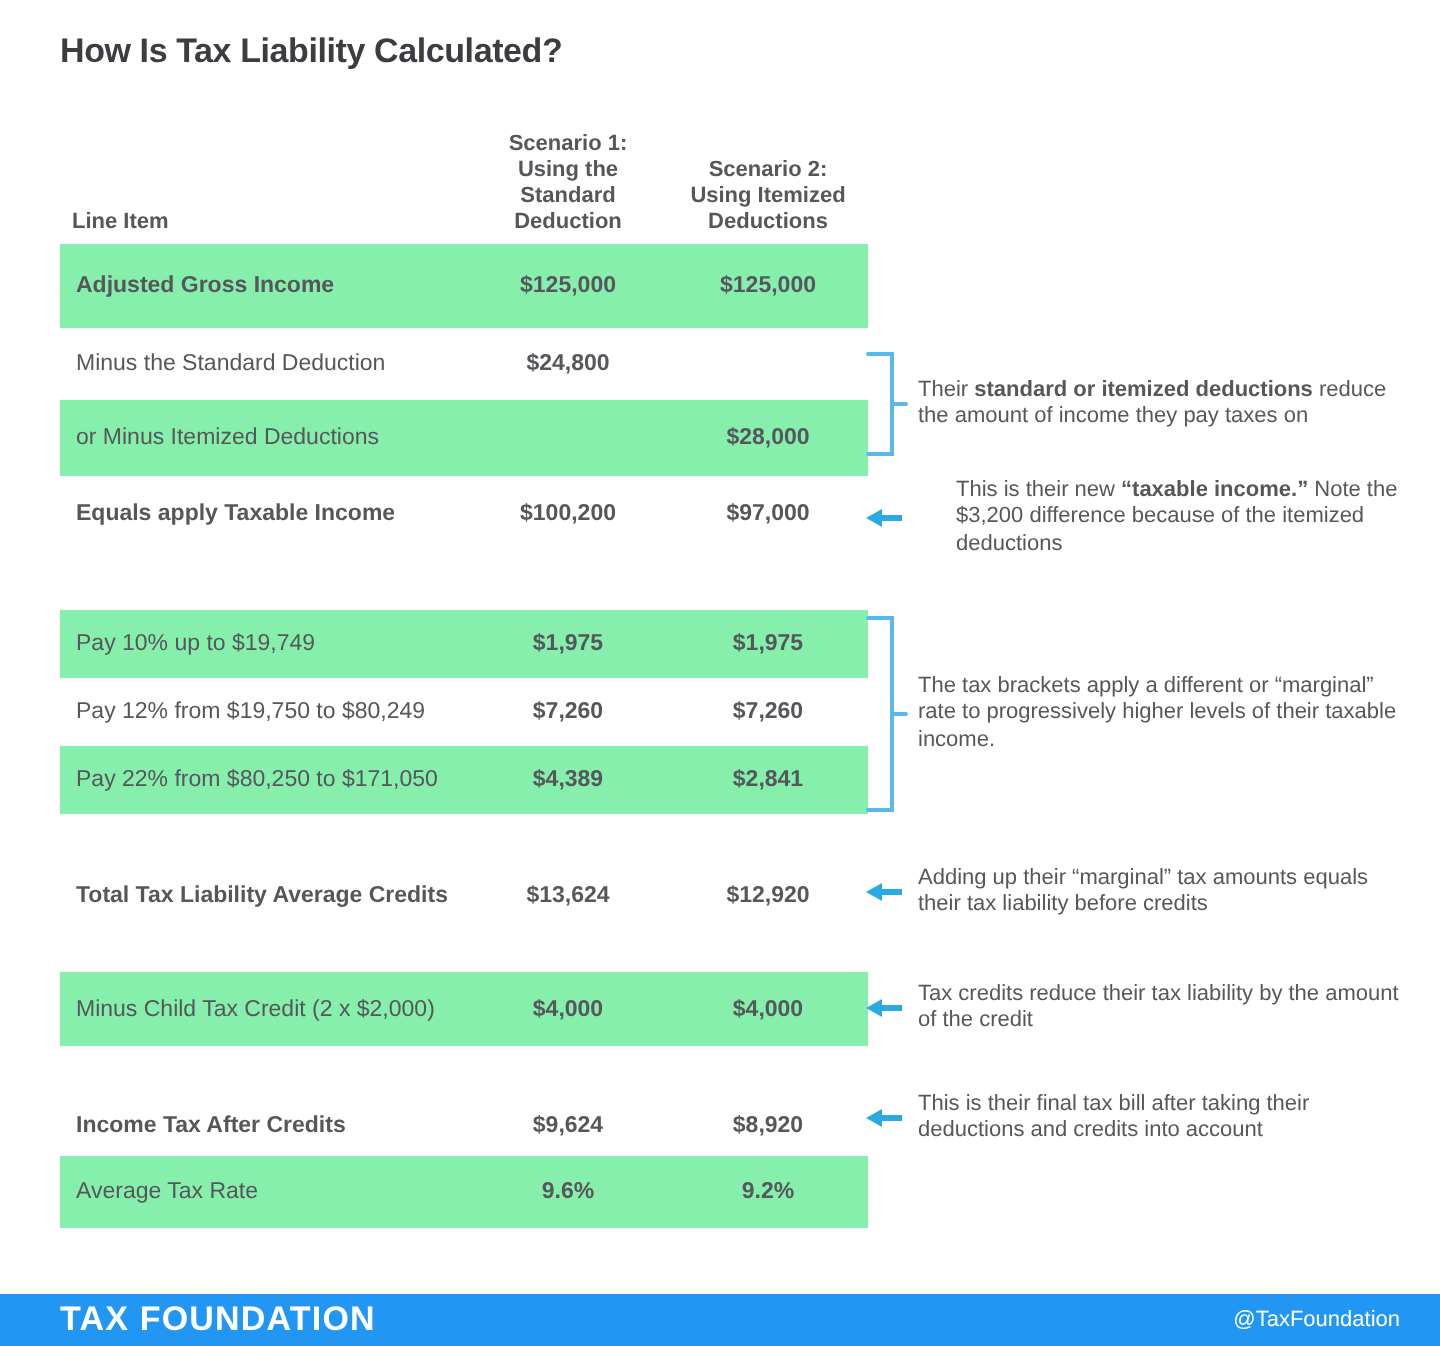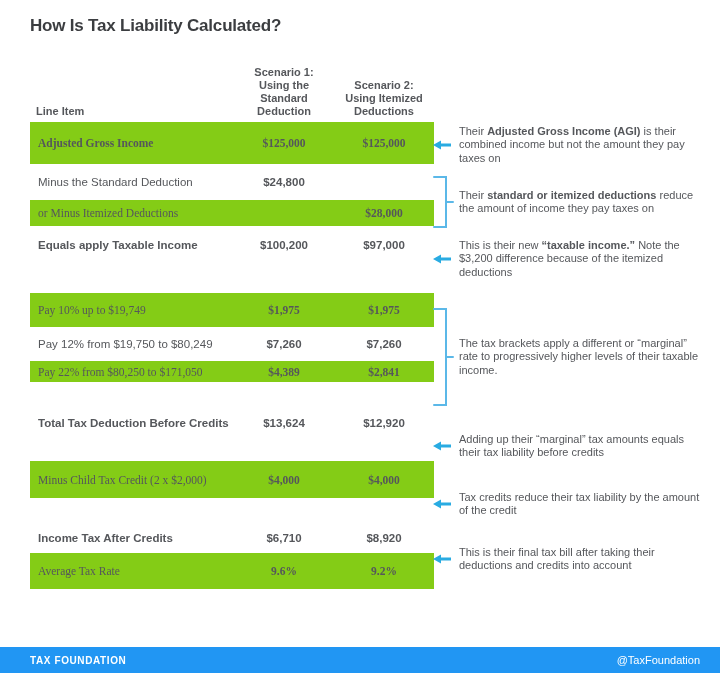--- a/index.html
+++ b/index.html
@@ -23,41 +23,41 @@
     display:flex; align-items:flex-end;
     height:58px; margin-bottom:4px;
   }
   .th { font-weight:bold; font-size:11px; color:#55575b; line-height:13px; }
   .th-lineitem { flex:1; text-align:left; padding-left:6px; }
   .th-col { width:100px; text-align:center; white-space:pre-line; }
   .row {
     display:flex; align-items:center;
     font-size:11.5px;
   }
-  .row.blue { background:#84cc16;font-family:Liberation Serif, serif; }
+  .row.blue { background:#86efac; }
   .row .label { flex:1; padding-left:8px; }
   .row .label.bold { font-weight:bold; }
   .row .val { width:100px; text-align:center; font-weight:bold; }
   .gap { width:100%; }
   
   .ann {
     position:absolute; left:433px; width:272px;
     display:flex; align-items:center;
   }
   .ann .icon-wrap { width:26px; flex:none; display:flex; justify-content:flex-start; }
   .ann .txt { font-size:11px; line-height:13.5px; color:#55575b; }
   .ann .b { font-weight:bold; }
   
   .footer {
     position:absolute; left:0; bottom:0; width:720px; height:26px;
     background:#2196f3; color:#ffffff;
     display:flex; align-items:center; justify-content:space-between;
     padding:0 20px 0 30px;
   }
-  .footer .brand { font-size:10px; font-weight:bold; letter-spacing:0.6px; }
+  .footer .brand { font-size:17px; font-weight:bold; letter-spacing:0.6px; }
   .footer .handle { font-size:11px; }
 </style>
 </head>
 <body>
 
 <div class="canvas">
 
   <div class="title">How Is Tax Liability Calculated?</div>
 
   <div class="table">
@@ -75,21 +75,21 @@
     <div class="row blue" style="height:42px">
       <div class="label bold">Adjusted Gross Income</div>
       <div class="val">$125,000</div>
       <div class="val">$125,000</div>
     </div>
     <div class="row" style="height:36px">
       <div class="label">Minus the Standard Deduction</div>
       <div class="val">$24,800</div>
       <div class="val"></div>
     </div>
-    <div class="row blue" style="height:26px">
+    <div class="row blue" style="height:38px">
       <div class="label">or Minus Itemized Deductions</div>
       <div class="val"></div>
       <div class="val">$28,000</div>
     </div>
     <div class="row" style="height:38px">
       <div class="label bold">Equals apply Taxable Income</div>
       <div class="val">$100,200</div>
       <div class="val">$97,000</div>
     </div>
 
@@ -98,75 +98,67 @@
     <div class="row blue" style="height:34px">
       <div class="label">Pay 10% up to $19,749</div>
       <div class="val">$1,975</div>
       <div class="val">$1,975</div>
     </div>
     <div class="row" style="height:34px">
       <div class="label">Pay 12% from $19,750 to $80,249</div>
       <div class="val">$7,260</div>
       <div class="val">$7,260</div>
     </div>
-    <div class="row blue" style="height:21px">
+    <div class="row blue" style="height:34px">
       <div class="label">Pay 22% from $80,250 to $171,050</div>
       <div class="val">$4,389</div>
       <div class="val">$2,841</div>
     </div>
 
     <div class="gap" style="height:26px"></div>
 
     <div class="row" style="height:30px">
-      <div class="label bold">Total Tax Deduction Before Credits</div>
+      <div class="label bold">Total Tax Liability Average Credits</div>
       <div class="val">$13,624</div>
       <div class="val">$12,920</div>
     </div>
 
     <div class="gap" style="height:23px"></div>
 
     <div class="row blue" style="height:37px">
       <div class="label">Minus Child Tax Credit (2 x $2,000)</div>
       <div class="val">$4,000</div>
       <div class="val">$4,000</div>
     </div>
 
     <div class="gap" style="height:24px"></div>
 
     <div class="row" style="height:31px">
       <div class="label bold">Income Tax After Credits</div>
-      <div class="val">$6,710</div>
+      <div class="val">$9,624</div>
       <div class="val">$8,920</div>
     </div>
     <div class="row blue" style="height:36px">
       <div class="label">Average Tax Rate</div>
       <div class="val">9.6%</div>
       <div class="val">9.2%</div>
     </div>
   </div>
 
-  <div class="ann" style="top:124px; min-height:42px;">
-    <span class="icon-wrap">
-      <svg width="18" height="10" viewBox="0 0 18 10">
-          <path d="M0,5 L8,0.5 L8,3.5 L18,3.5 L18,6.5 L8,6.5 L8,9.5 Z" fill="#29abe2"></path>
-        </svg>
-    </span>
-    <span class="txt"><span>Their </span><span class="b">Adjusted Gross Income (AGI)</span><span> is their combined income but not the amount they pay taxes on</span></span>
-  </div>
 
   <div class="ann" style="top:176px; min-height:52px;">
     <span class="icon-wrap">
       <svg width="21" height="52" viewBox="0 0 21 52">
           <path d="M1,1 H13 V51 H1 M13,26 H20" fill="none" stroke="#5bb8e8" stroke-width="2" stroke-linecap="round"></path>
         </svg>
     </span>
     <span class="txt"><span>Their </span><span class="b">standard or itemized deductions</span><span> reduce the amount of income they pay taxes on</span></span>
   </div>
 
-  <div class="ann" style="top:238px; min-height:42px;">
+  <div class="ann" style="top:238px; min-height:42px;gap:19px;">
     <span class="icon-wrap">
       <svg width="18" height="10" viewBox="0 0 18 10">
           <path d="M0,5 L8,0.5 L8,3.5 L18,3.5 L18,6.5 L8,6.5 L8,9.5 Z" fill="#29abe2"></path>
         </svg>
     </span>
     <span class="txt"><span>This is their new </span><span class="b">“taxable income.”</span><span> Note the $3,200 difference because of the itemized deductions</span></span>
   </div>
 
   <div class="ann" style="top:308px; min-height:98px;">
     <span class="icon-wrap">

